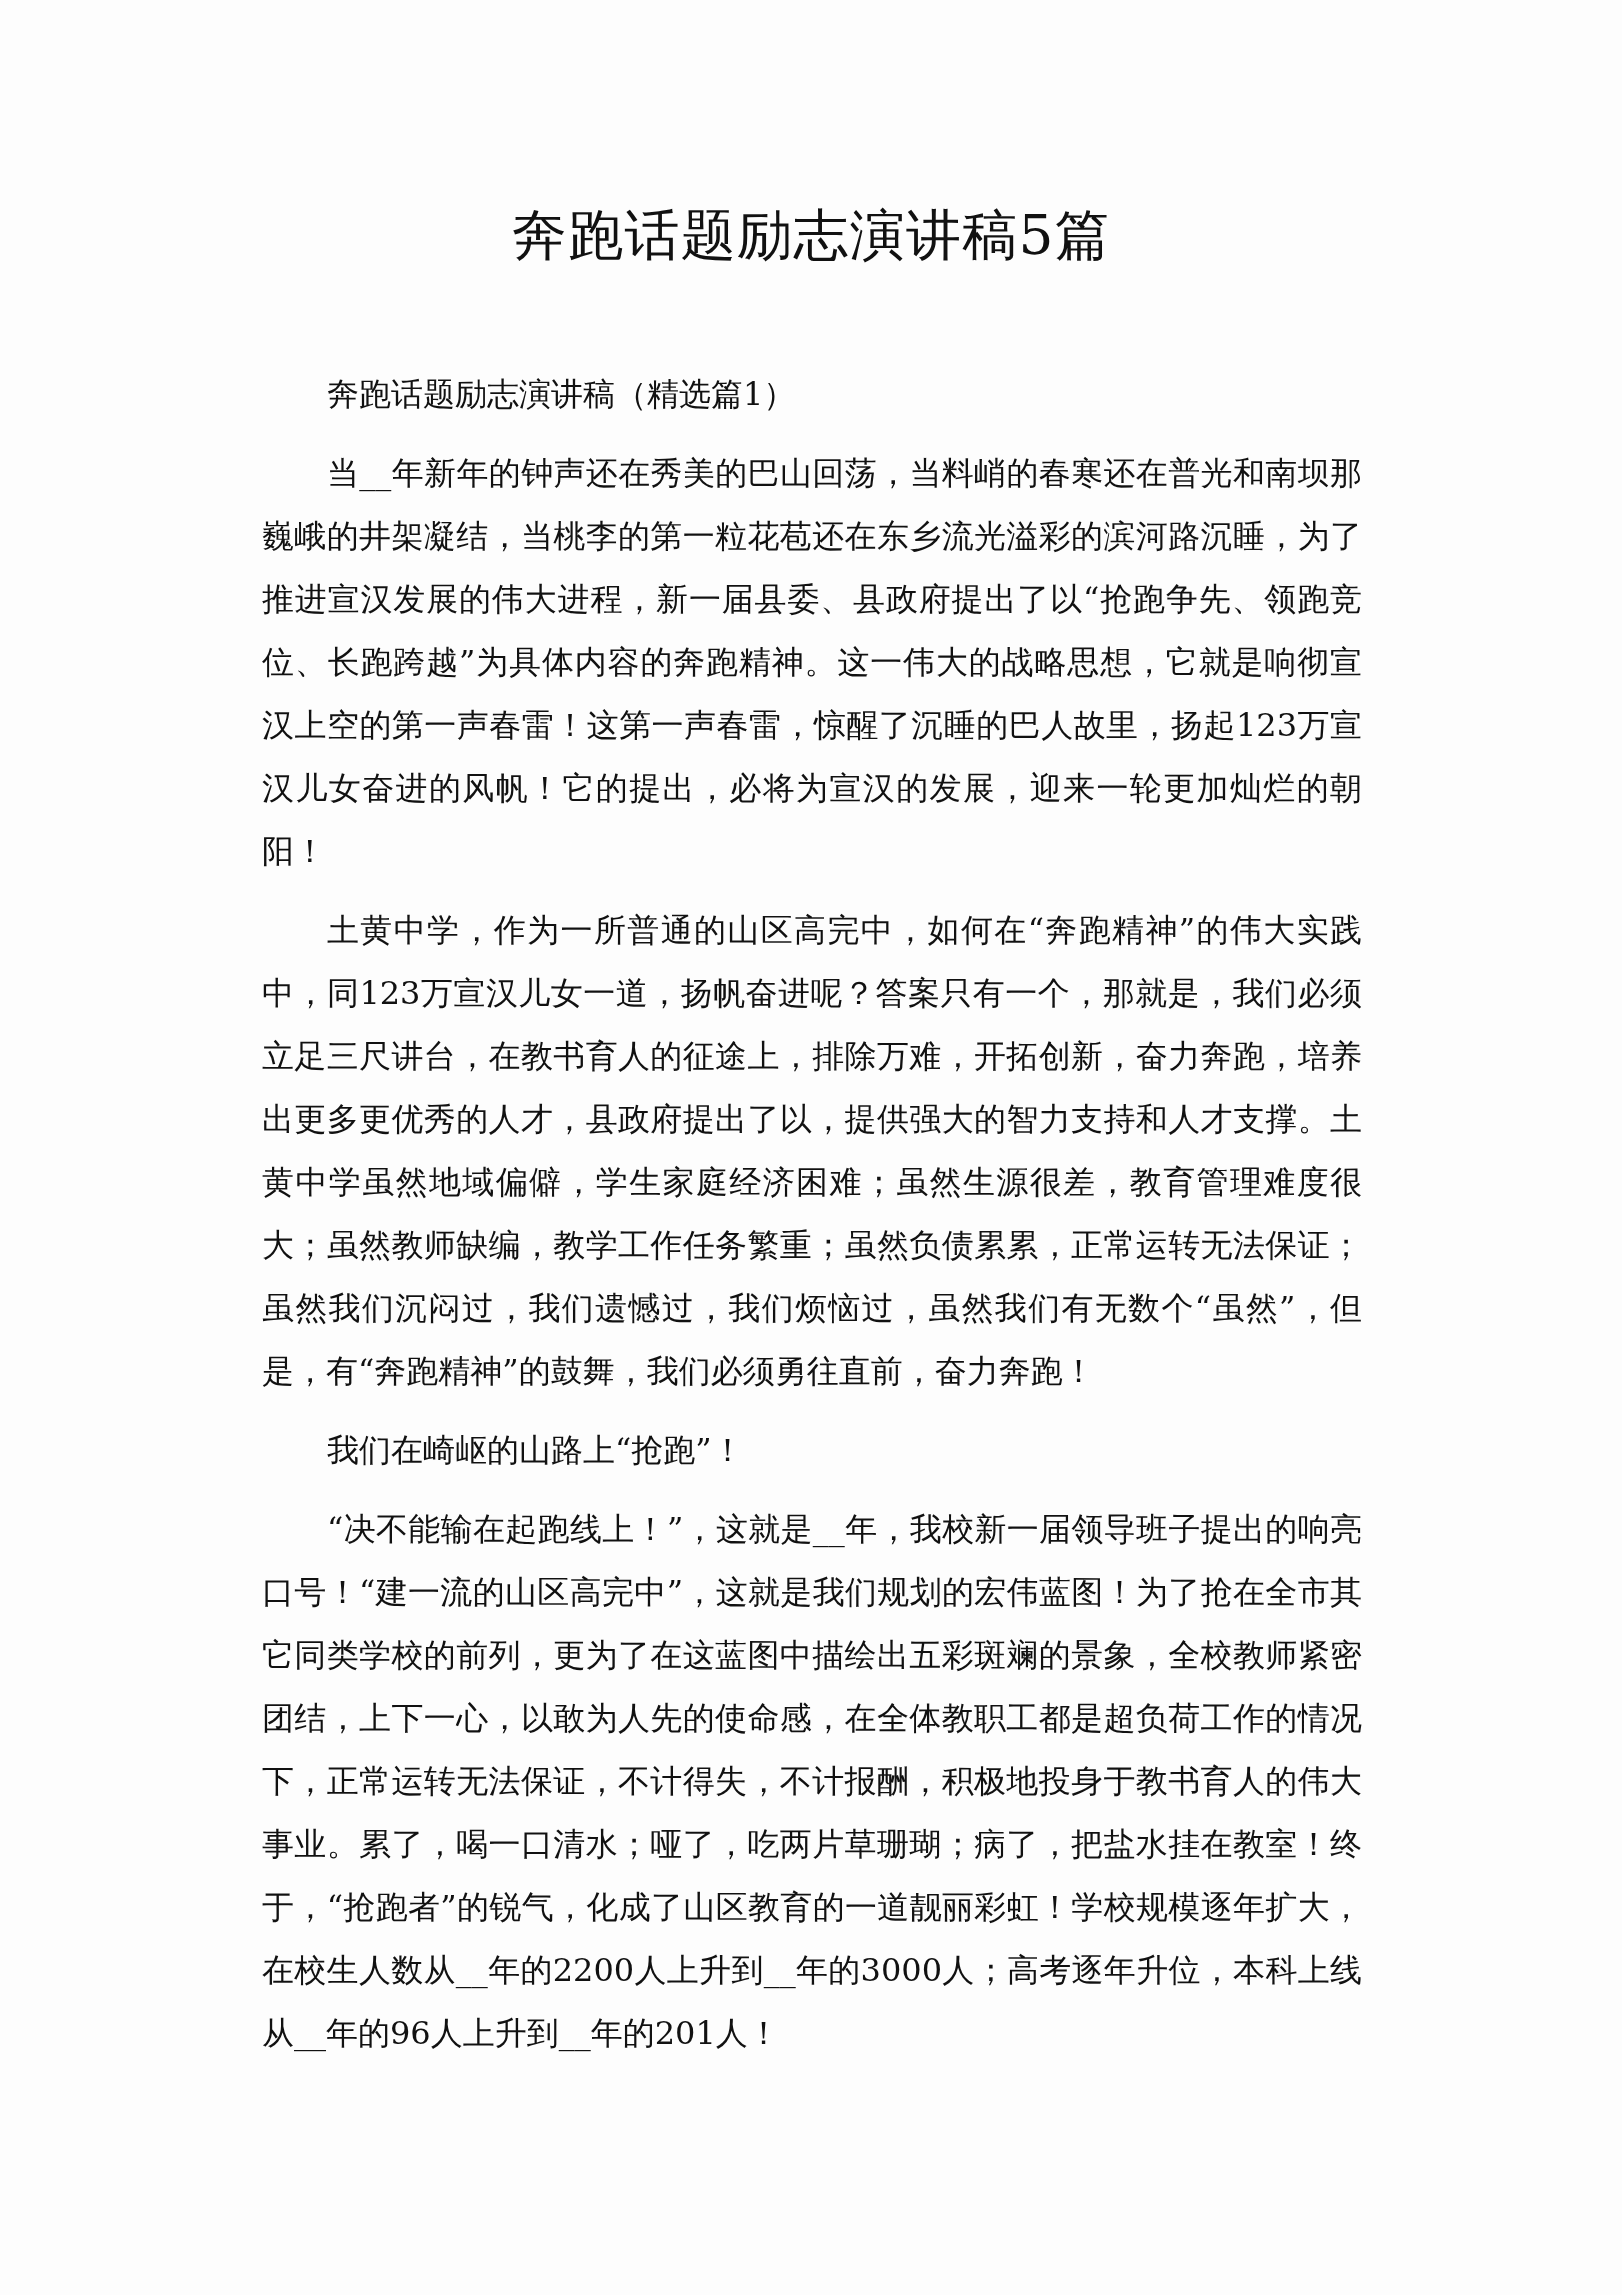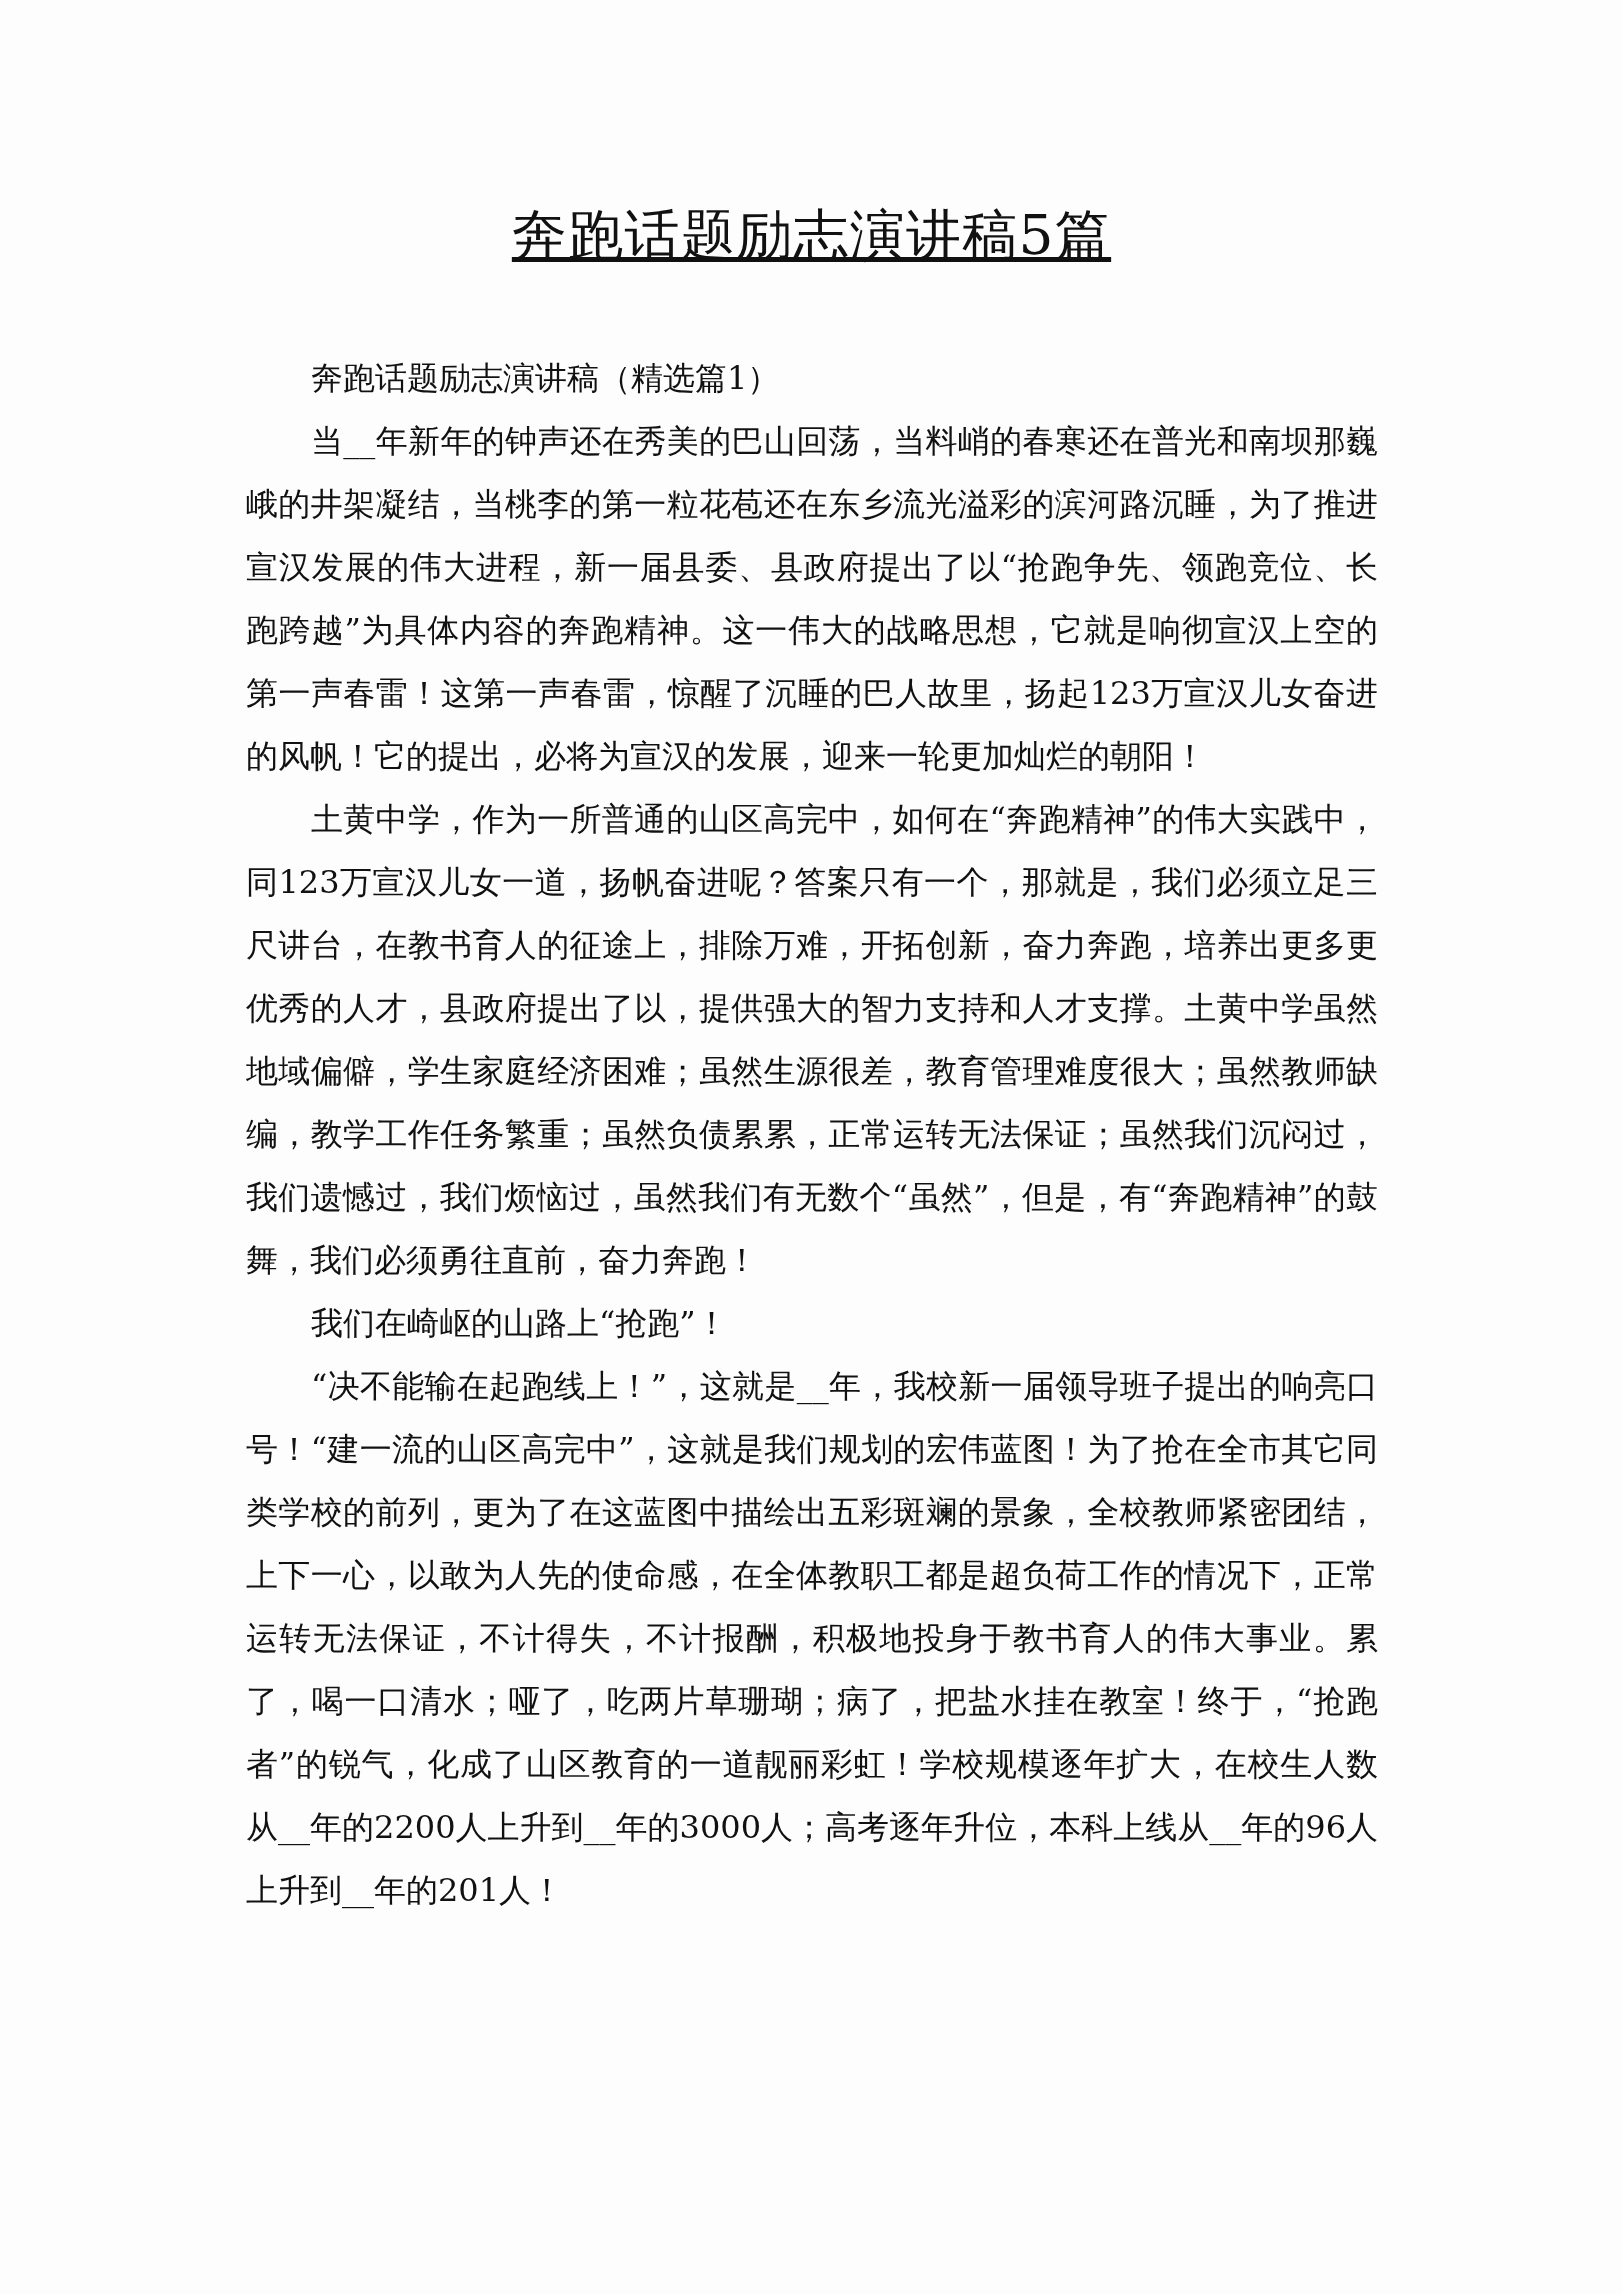--- a/index.html
+++ b/index.html
@@ -26,34 +26,33 @@
       position: absolute;
       top: 196px;
       left: 0;
       width: 1623px;
       text-align: center;
       font-size: 55px;
       line-height: 79px;
       letter-spacing: 1.3px;
       margin: 0;
       font-weight: normal;
-      text-decoration: underline;
     }
     .body-text {
       position: absolute;
       left: 246px;
       top: 347px;
       width: 1132px;
       font-size: 32px;
       line-height: 63px;
       text-align: justify;
       text-justify: inter-character;
     }
     .body-text p {
-      margin: 0;
+      margin: 16px;
       text-indent: 65px;
     }
   </style>
 </head>
 <body>
 
 <div class="page">
   <h1 class="doc-title">奔跑话题励志演讲稿5篇</h1>
 
   <div class="body-text">

